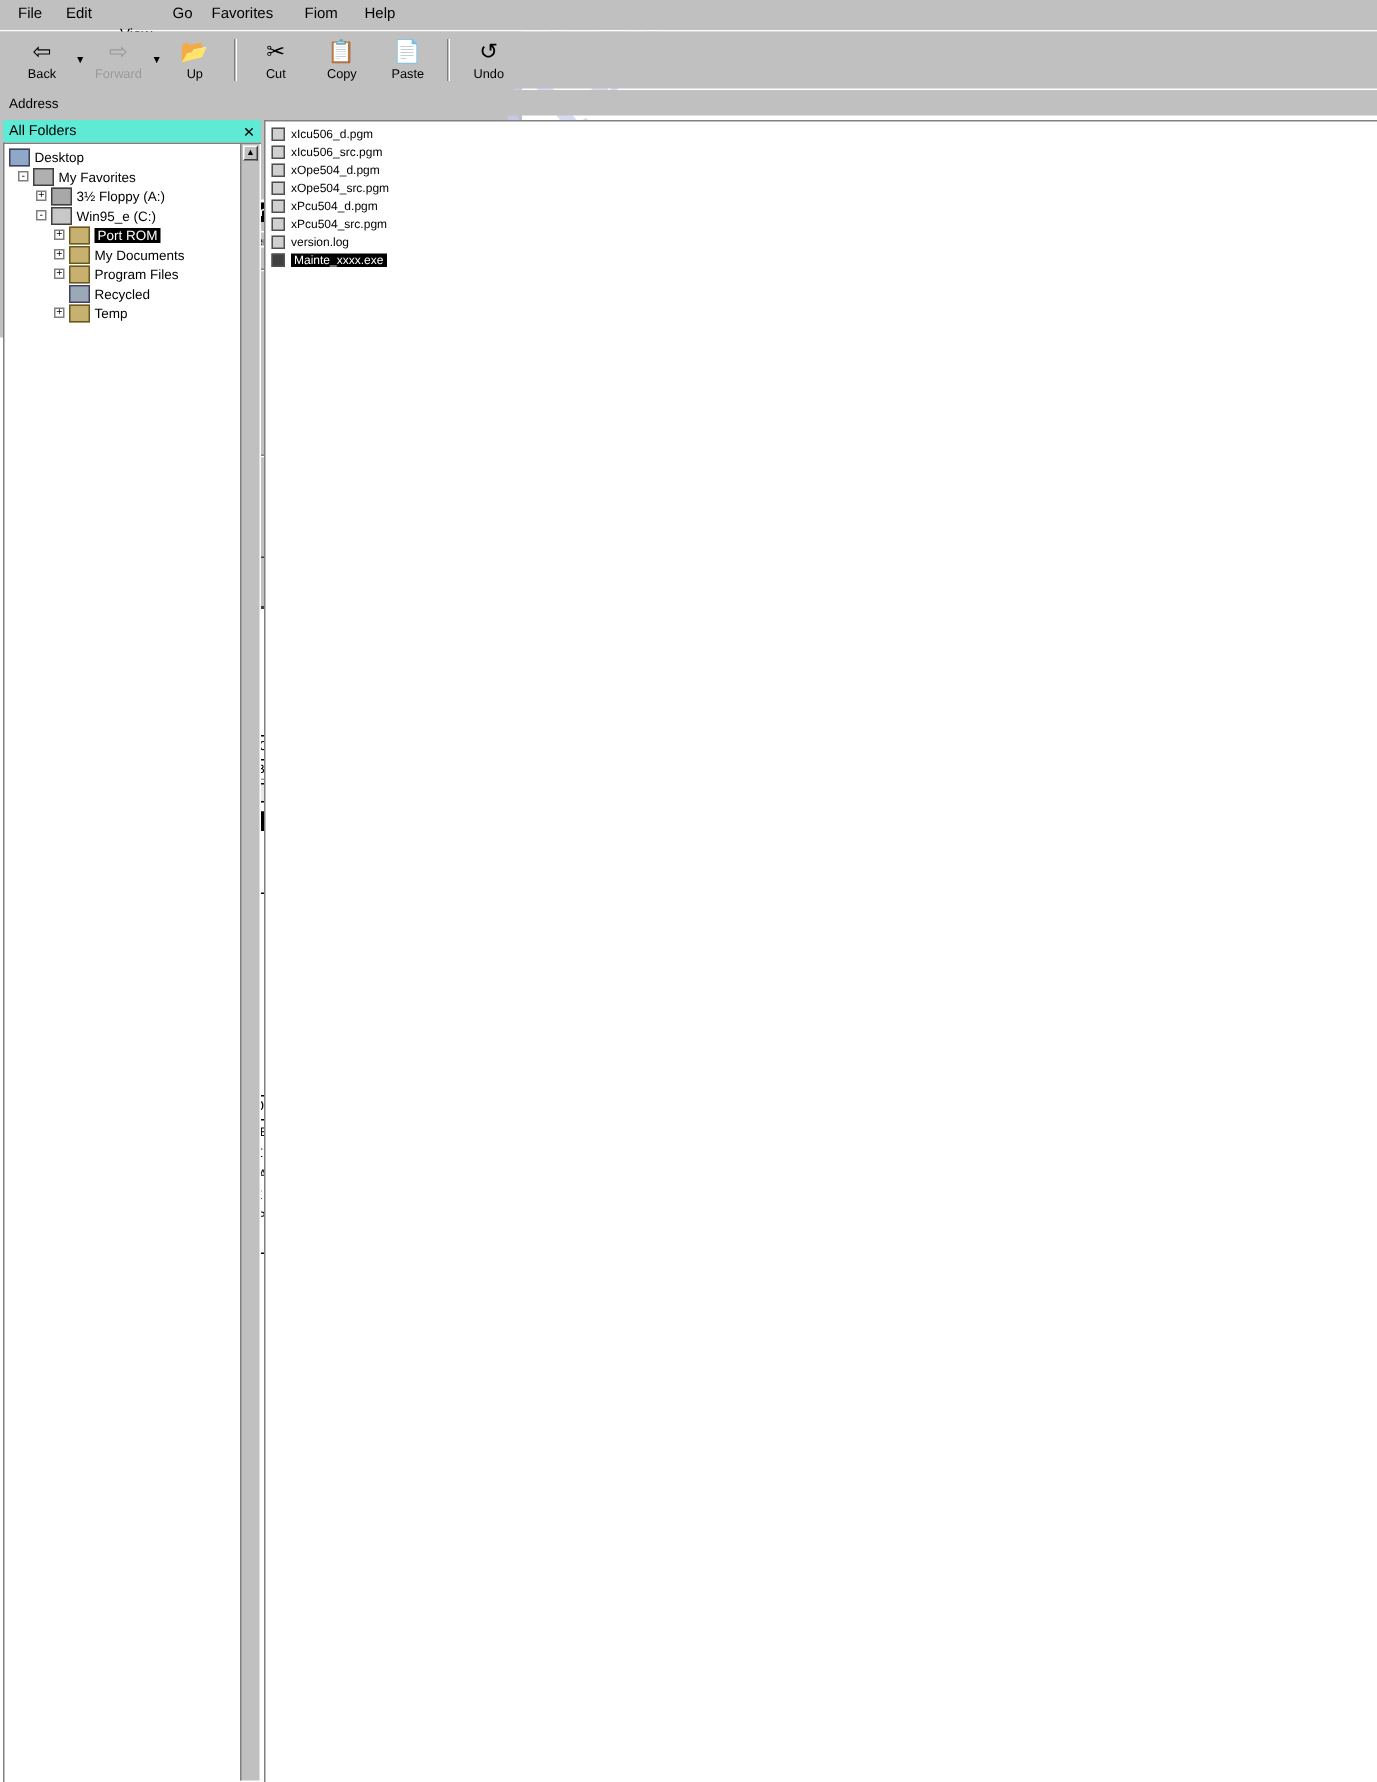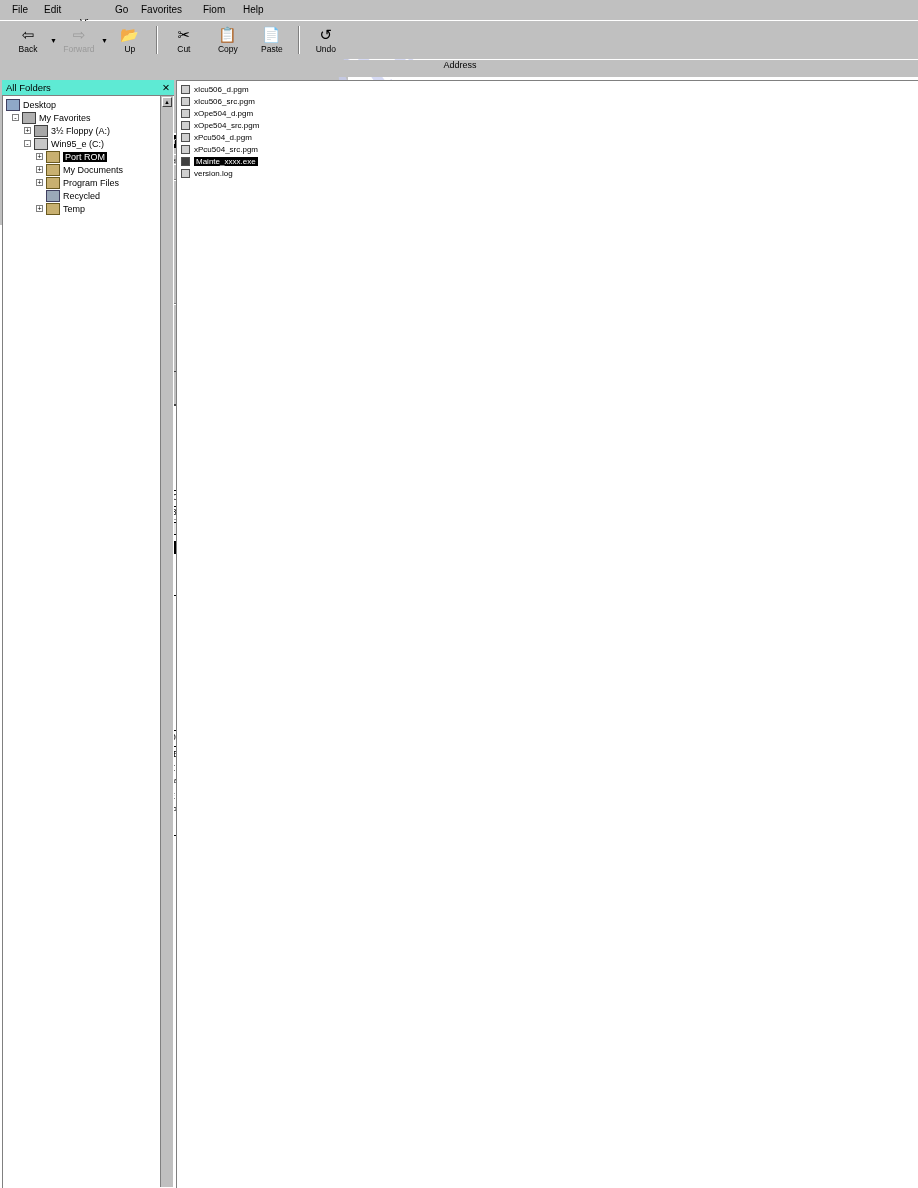--- a/index.html
+++ b/index.html
@@ -210,21 +210,21 @@
   
   #explorer{left:95px;top:888px;width:348px;height:225px;background:#c0c0c0;overflow:hidden;box-sizing:border-box;}
   #explorer .emenu{position:absolute;left:0;top:0;right:0;height:20px;background:#c0c0c0;border-bottom:1px solid #fff;}
   #explorer .emenu .mi{position:absolute;top:4px;font-size:10px;color:#000;}
   #explorer .etool{position:absolute;left:0;top:21px;right:0;height:38px;background:#c0c0c0;display:flex;align-items:center;}
   .tbtn2{width:44px;text-align:center;font-size:8.5px;color:#000;position:relative;}
   .tbtn2.dis{color:#9a9a9a;}
   .tbtn2 .g{display:block;height:18px;line-height:18px;font-size:15px;}
   .tsep{width:1px;height:28px;background:#808080;border-right:1px solid #fff;margin:0 4px;}
   .drop{font-size:7px;color:#000;display:inline-block;vertical-align:middle;}
-  #explorer .eaddr{position:absolute;left:0;top:60px;right:0;height:17px;background:#c0c0c0;display:flex;align-items:center;flex-direction:column;}
+  #explorer .eaddr{position:absolute;left:0;top:60px;right:0;height:17px;background:#c0c0c0;display:flex;align-items:center;}
   .addrlbl{font-size:9px;color:#000;padding:0 4px 0 6px;}
   .addrfield{flex:1;height:15px;background:#fff;display:flex;align-items:center;
     border-top:1px solid #808080;border-left:1px solid #808080;box-sizing:border-box;font-size:9px;}
   .panehdr{height:15px;display:flex;align-items:center;justify-content:space-between;font-size:9.5px;padding:0 4px;color:#000;}
   .treerow{display:flex;align-items:center;height:13px;font-size:9px;color:#000;white-space:nowrap;}
   .treerow .bx{width:7px;height:7px;border:1px solid #808080;background:#fff;font-size:7px;line-height:5px;text-align:center;margin-right:3px;flex:none;box-sizing:border-box;}
   .treerow .ic{width:12px;height:10px;margin-right:3px;flex:none;}
   .hl{background:#000;color:#fff;padding:0 2px;}
 </style>
 </head>
@@ -708,24 +708,24 @@
           <span class="nm">xOpe504_src.pgm</span>
         </div>
       <div class="frow">
           <span class="fi"></span>
           <span class="nm">xPcu504_d.pgm</span>
         </div>
       <div class="frow">
           <span class="fi"></span>
           <span class="nm">xPcu504_src.pgm</span>
         </div>
+      <div class="frow">
+          <span class="fi"></span>
+          <span class="nm">version.log</span>
+        </div>
       <div class="frow sel">
           <span class="fi" style="background:#404040;"></span>
           <span class="nm">Mainte_xxxx.exe</span>
         </div>
-      <div class="frow">
-          <span class="fi"></span>
-          <span class="nm">version.log</span>
-        </div>
     </div>
   </div>
 
 </div>
 
 </body></html>

